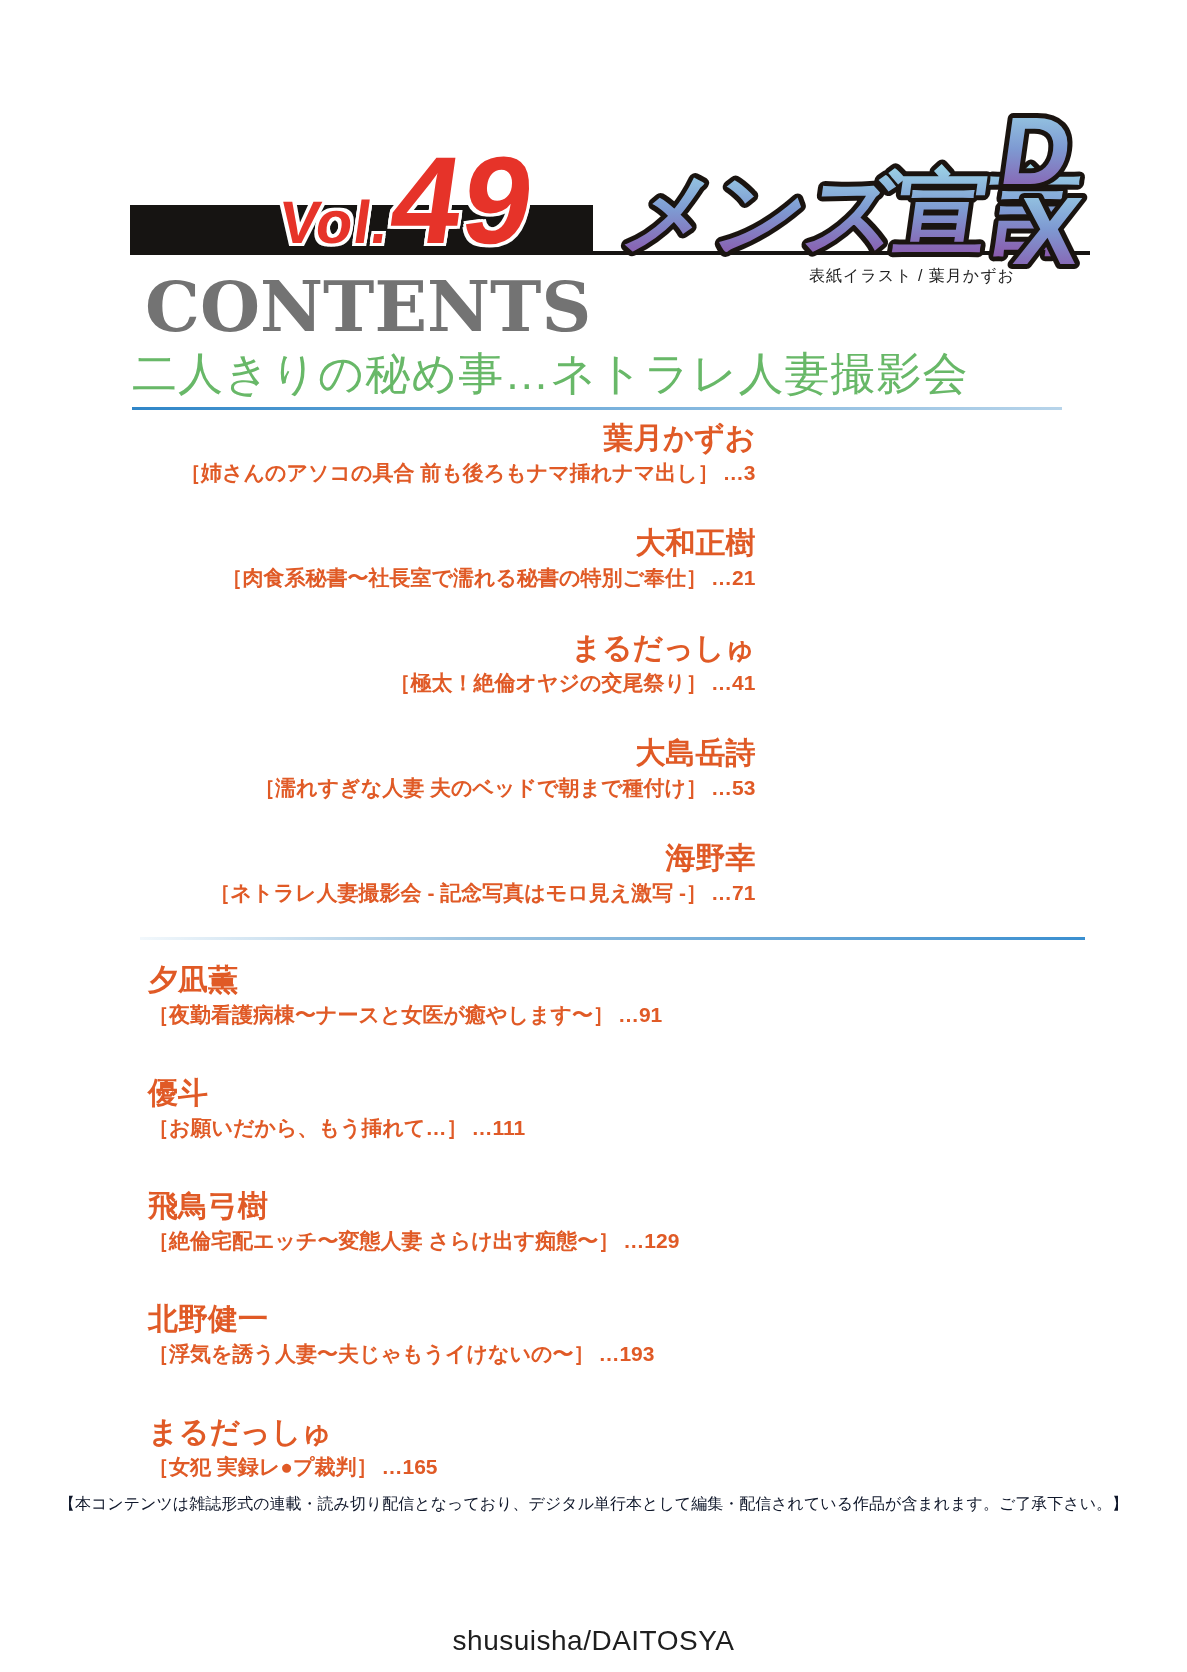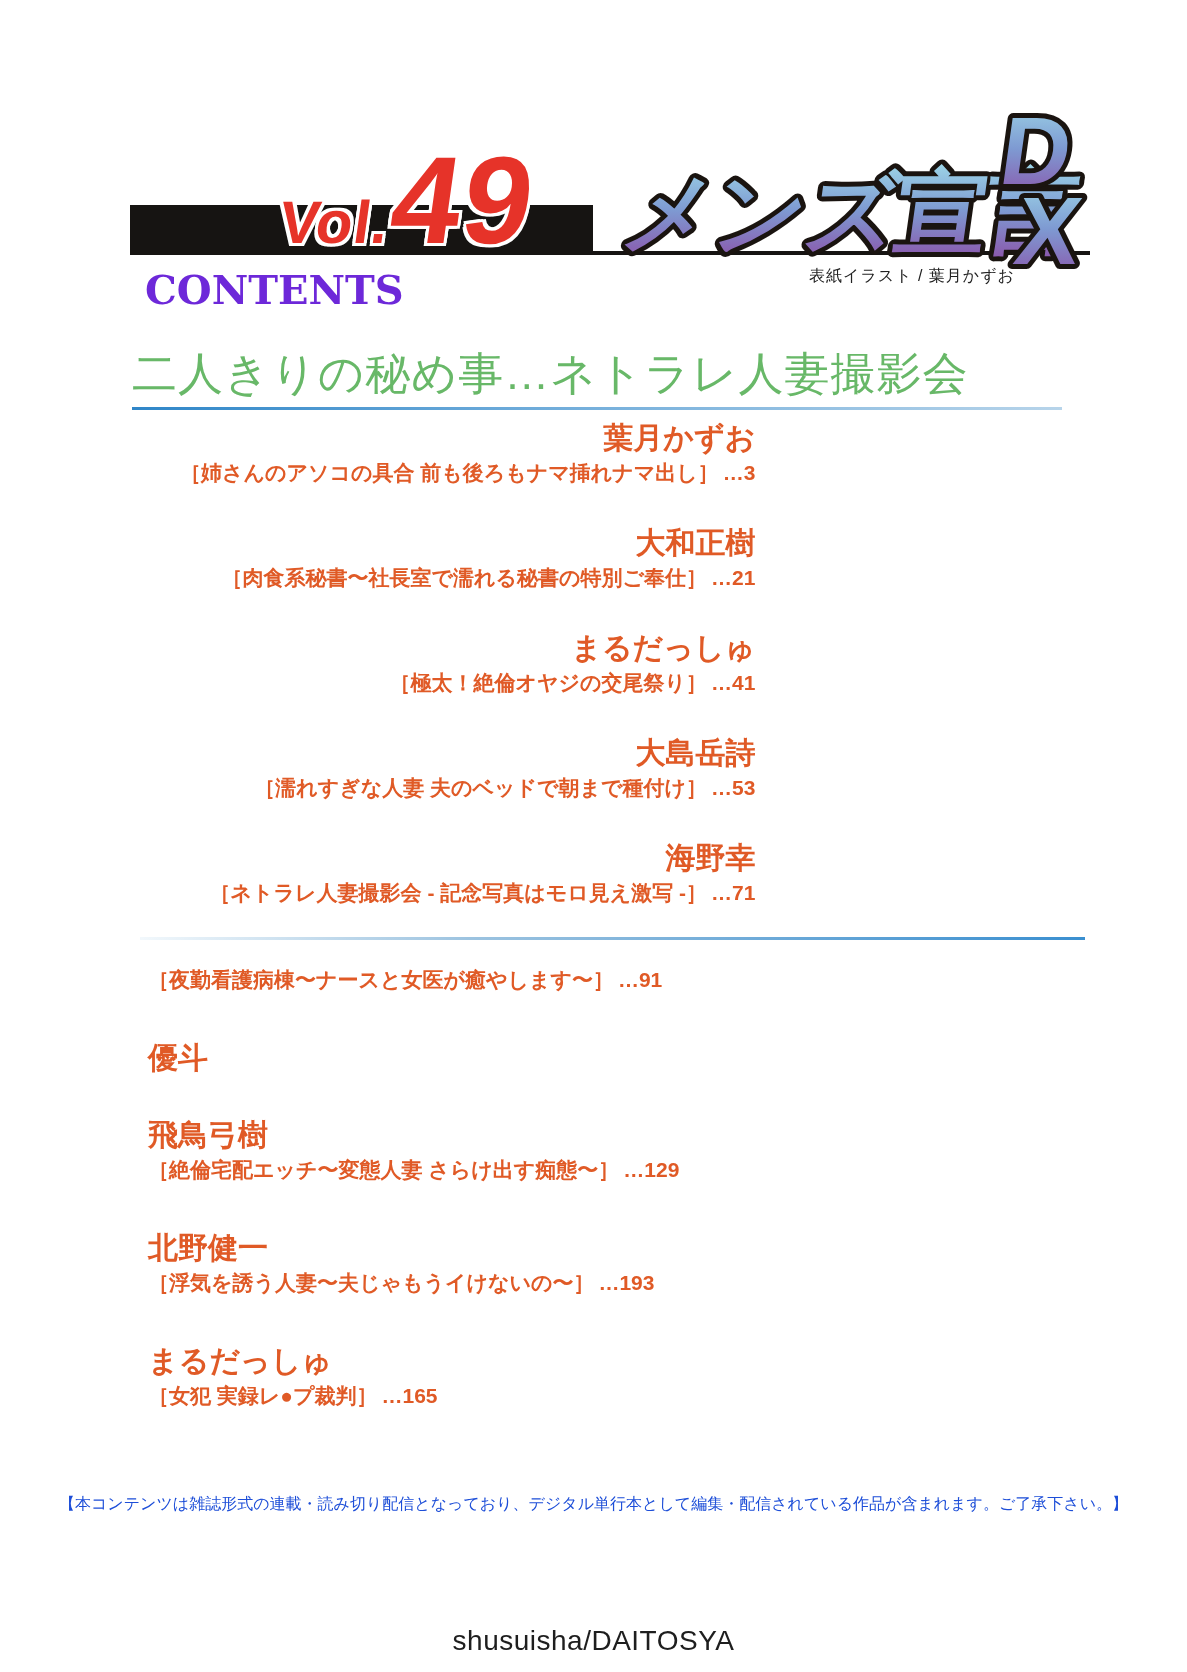--- a/index.html
+++ b/index.html
@@ -57,23 +57,23 @@
     letter-spacing: 1px;
     white-space: nowrap;
   }
 
   
   .contents-title {
     position: absolute;
     left: 145px; top: 266px;
     font-family: "DejaVu Serif", serif;
     font-weight: bold;
-    font-size: 40px;
+    font-size: 69px;
     letter-spacing: 0px;
-    color: #6d28d9;
+    color: #737373;
   }
   .feature-heading {
     position: absolute;
     left: 132px; top: 344px;
     font-size: 45px;
     letter-spacing: 1px;
     color: #68b868;
     white-space: nowrap;
   }
   .rule-top {
@@ -99,21 +99,21 @@
   .entry .author { font-size: 30px; line-height: 35px; }
   .entry .title-line { font-size: 21px; line-height: 36px; }
   .entry .leader { padding-left: 4px; }
 
   
   .disclaimer {
     position: absolute;
     left: 0; right: 0; top: 1494px;
     text-align: center;
     font-size: 16px;
-    color: #1d4ed8;
+    color: #0f172a;
     white-space: nowrap;
   }
   .publisher {
     position: absolute;
     left: 0; right: 0; top: 1625px;
     text-align: center;
     font-size: 28px;
     color: #1e1e1e;
     letter-spacing: 0.5px;
   }
@@ -180,25 +180,27 @@
       <div class="title-line"><span>［ネトラレ人妻撮影会 - 記念写真はモロ見え激写 -］</span><span class="leader">…</span><span>71</span></div>
     </div>
 
   </div>
 
   <div class="rule-mid"></div>
 
   <div class="entry-list second">
 
     <div class="entry">
+      <div class="author">夕凪薫</div>
       <div class="title-line"><span>［夜勤看護病棟〜ナースと女医が癒やします〜］</span><span class="leader">…</span><span>91</span></div>
     </div>
 
     <div class="entry">
       <div class="author">優斗</div>
+      <div class="title-line"><span>［お願いだから、もう挿れて…］</span><span class="leader">…</span><span>111</span></div>
     </div>
 
     <div class="entry">
       <div class="author">飛鳥弓樹</div>
       <div class="title-line"><span>［絶倫宅配エッチ〜変態人妻 さらけ出す痴態〜］</span><span class="leader">…</span><span>129</span></div>
     </div>
 
     <div class="entry">
       <div class="author">北野健一</div>
       <div class="title-line"><span>［浮気を誘う人妻〜夫じゃもうイけないの〜］</span><span class="leader">…</span><span>193</span></div>

